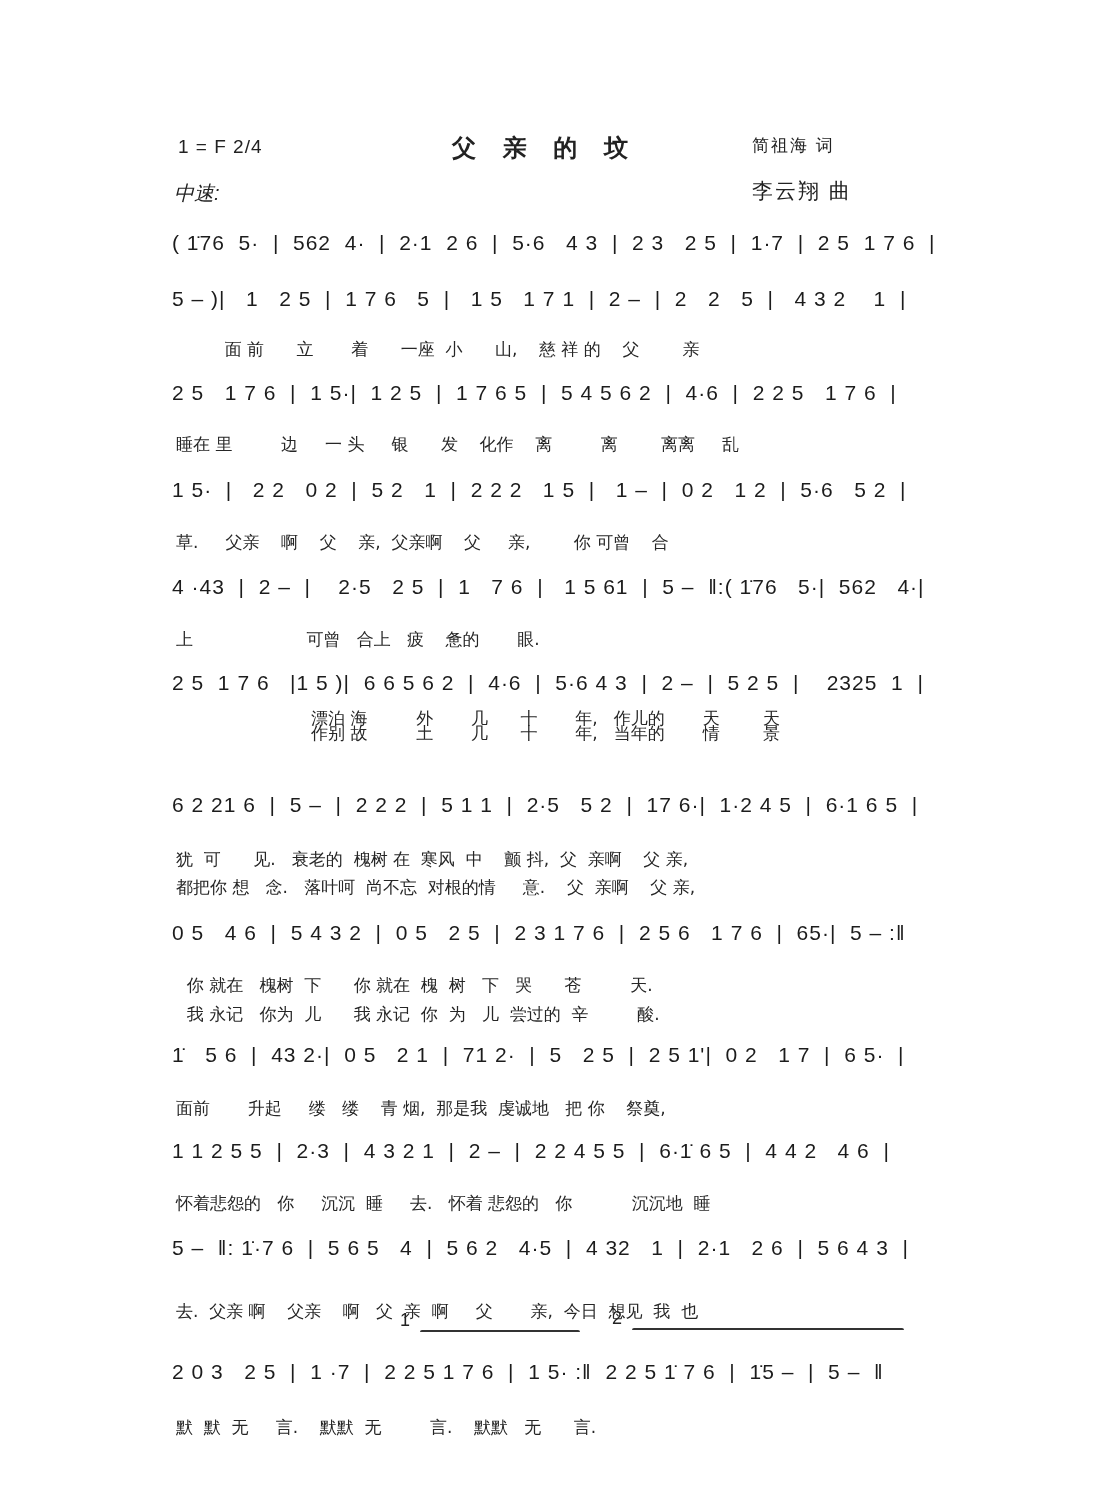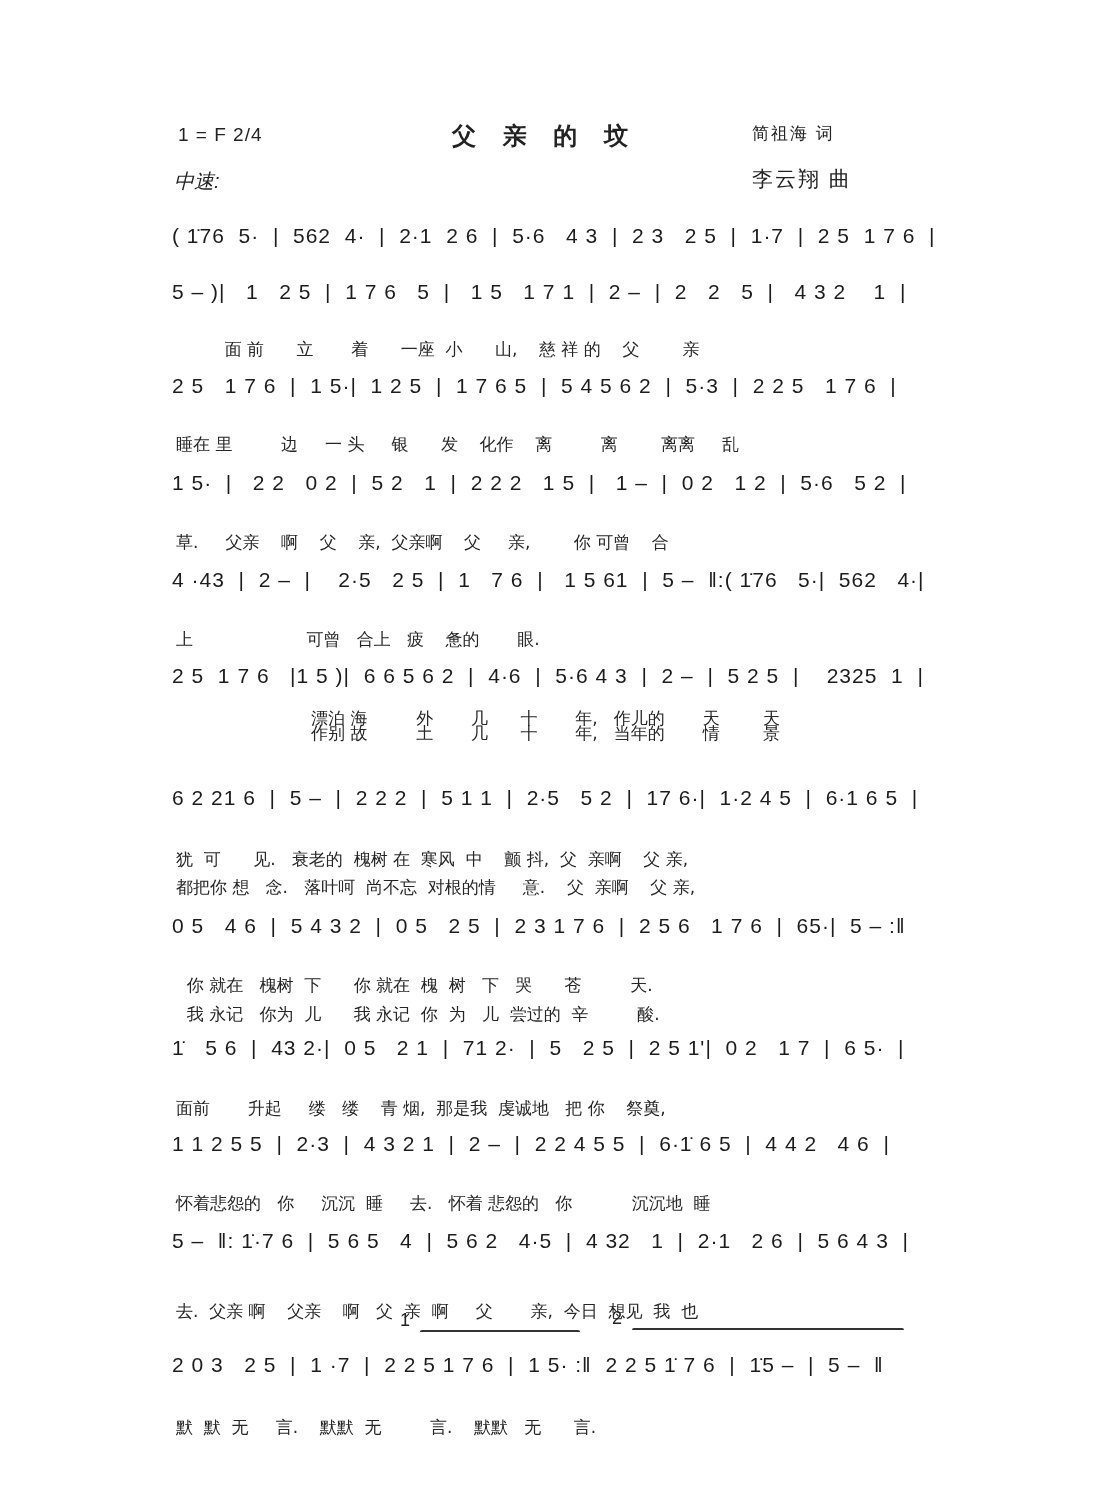--- a/index.html
+++ b/index.html
@@ -1,31 +1,31 @@
 <!DOCTYPE html>
 <html><head>
 <meta charset="utf-8">
 <style>
   html, body { margin: 0; padding: 0; }
   body {
     width: 1100px; height: 1506px; background: #ffffff;
     position: relative; overflow: hidden;
     font-family: "Liberation Sans", "DejaVu Sans", sans-serif; color: #222;
   }
-  .abs { position: absolute; }
+  .abs { position: absolute; margin-top: 12px; }
   .key { left: 178px; top: 124px; font-size: 19px; letter-spacing: 1px; }
   .tempo { left: 174px; top: 168px; font-size: 20px; font-style: italic; }
   .title { left: 452px; top: 120px; font-size: 24px; font-weight: bold; letter-spacing: 10px; }
   .lyricist { left: 752px; top: 122px; font-size: 17px; letter-spacing: 2px; }
   .composer { left: 752px; top: 165px; font-size: 21px; letter-spacing: 2px; }
 
   .notes {
     position: absolute; left: 172px; width: 780px;
     font-family: "Liberation Sans", "DejaVu Sans", sans-serif;
-    font-size: 21px; white-space: pre; letter-spacing: 1px; color: #1c1c1c;
+    font-size: 21px; white-space: pre; letter-spacing: 1px; color: #1c1c1c; margin-top: 7px;
   }
   .lyr {
     position: absolute; left: 176px; width: 780px;
     font-family: "DejaVu Sans", sans-serif; font-size: 17px; white-space: pre; color: #262626; margin-top: 20px;
   }
   .volta { position: absolute; font-size: 18px; }
   .volta-line { position: absolute; height: 0; border-top: 2px solid #333; border-radius: 6px 6px 0 0; }
 </style>
 </head>
 <body>
@@ -38,21 +38,21 @@
   <div class="abs composer">李云翔 曲</div>
 </div>
 
 <div>
 
   <div class="notes" style="top:224px">( 1̇76  5·  |  562  4·  |  2·1  2 6  |  5·6   4 3  |  2 3   2 5  |  1·7  |  2 5  1 7 6  |</div>
 
   <div class="notes" style="top:280px">5 – )|   1   2 5  |  1 7 6   5  |   1 5   1 7 1  |  2 –  |  2   2   5  |   4 3 2    1  |</div>
   <div class="lyr" style="top:318px">         面 前      立       着      一座  小      山,    慈 祥 的    父        亲</div>
 
-  <div class="notes" style="top:374px">2 5   1 7 6  |  1 5·|  1 2 5  |  1 7 6 5  |  5 4 5 6 2  |  5·3  |  2 2 5   1 7 6  |</div>
+  <div class="notes" style="top:374px">2 5   1 7 6  |  1 5·|  1 2 5  |  1 7 6 5  |  5 4 5 6 2  |  4·6  |  2 2 5   1 7 6  |</div>
   <div class="lyr" style="top:413px">睡在 里         边     一 头     银      发    化作    离         离        离离     乱</div>
 
   <div class="notes" style="top:471px">1 5·  |   2 2   0 2  |  5 2   1  |  2 2 2   1 5  |   1 –  |  0 2   1 2  |  5·6   5 2  |</div>
   <div class="lyr" style="top:511px">草.     父亲    啊    父    亲,  父亲啊    父     亲,        你 可曾    合</div>
 
   <div class="notes" style="top:568px">4 ·43  |  2 –  |    2·5   2 5  |  1   7 6  |   1 5 61  |  5 –  ‖:( 1̇76   5·|  562   4·|</div>
   <div class="lyr" style="top:608px">上                     可曾   合上   疲    惫的       眼.</div>
 
   <div class="notes" style="top:664px">2 5  1 7 6   |1 5 )|  6 6 5 6 2  |  4·6  |  5·6 4 3  |  2 –  |  5 2 5  |    2325  1  |</div>
   <div class="lyr" style="top:702px">                         作别 故         土       几      十       年,   当年的       情        景</div>

